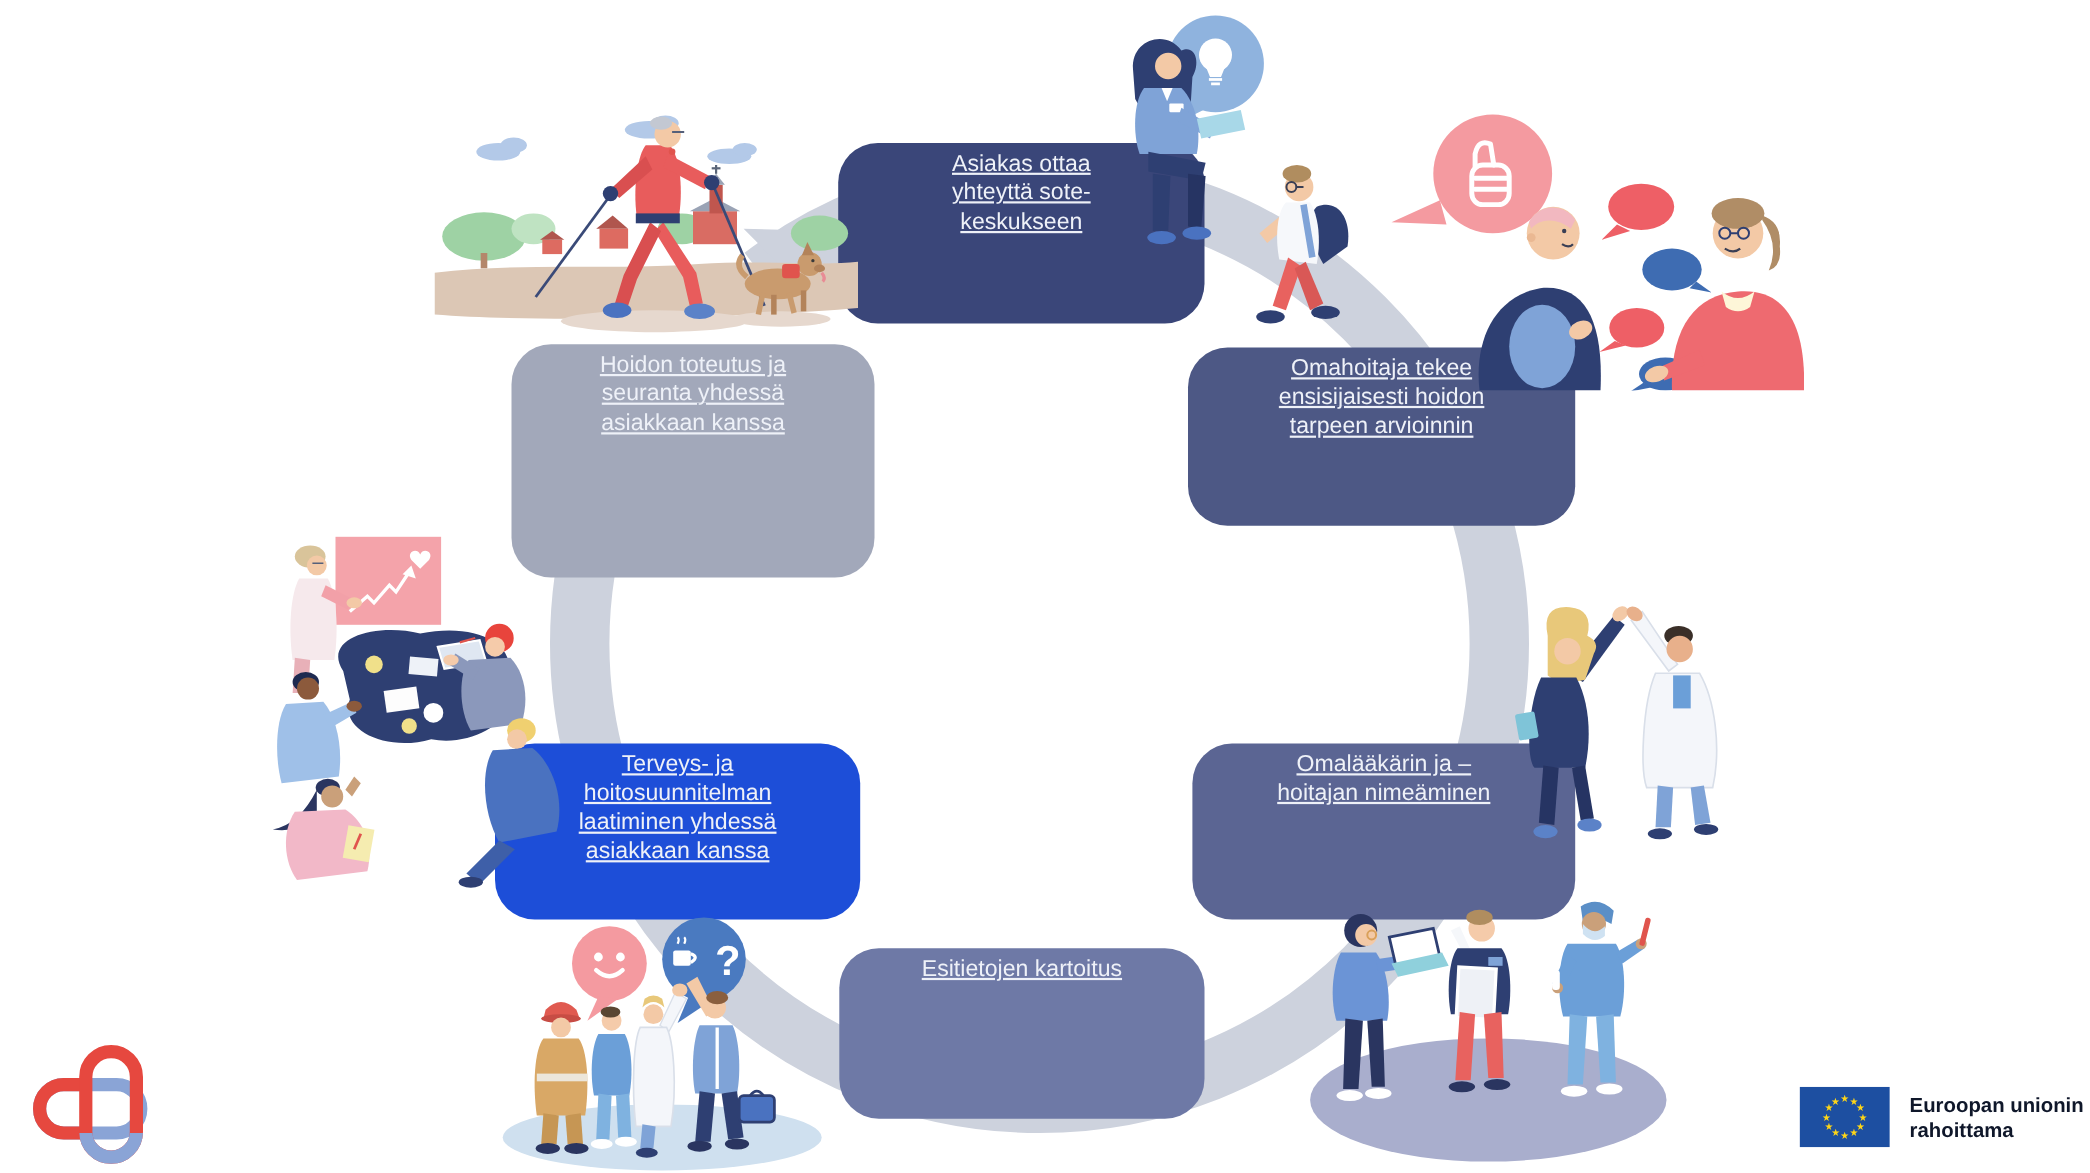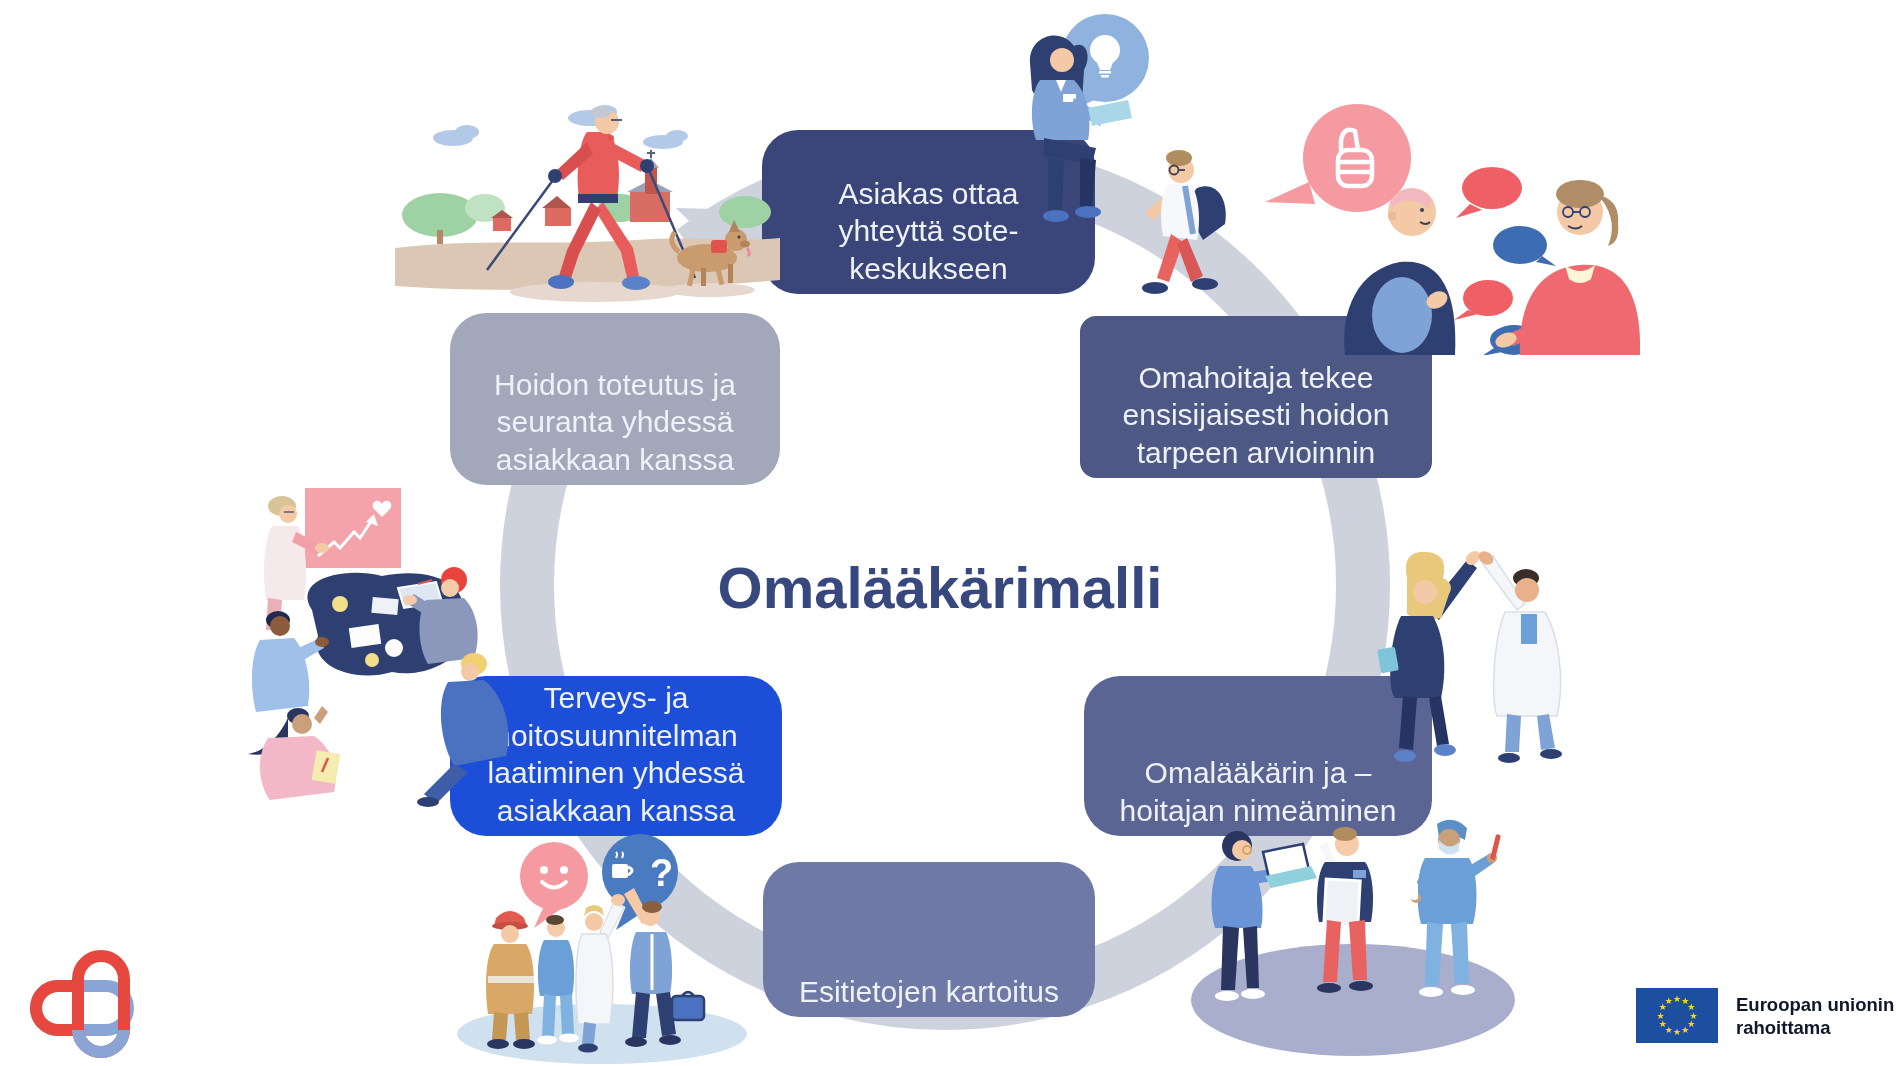--- a/index.html
+++ b/index.html
@@ -1,67 +1,66 @@
 <!DOCTYPE html>
 <html><head>
 <meta charset="utf-8">
 <style>
   html,body{margin:0;padding:0;background:#fff;}
   #slide{position:relative;width:1900px;height:1066px;background:#ffffff;overflow:hidden;
          font-family:"Liberation Sans",sans-serif;}
   #slide svg{display:block;}
-  .step-box{position:absolute;border-radius:36px;color:#eef1f8;display:flex;align-items:flex-end;
-            justify-content:center;text-align:center;font-size:30px;line-height:1.26;
-            white-space:pre-line;z-index:2;padding:6px 14px;box-sizing:border-box;}
+  .step-box{position:absolute;border-radius:36px;color:#eef1f8;display:flex;align-items:flex-start;
+            justify-content:center;text-align:center;font-size:21px;line-height:1.26;
+            white-space:pre-line;z-index:2;padding:6px 14px;box-sizing:border-box;text-decoration:underline;}
   .illu{position:absolute;z-index:3;}
   #diagram-title{position:absolute;left:590px;top:554px;width:700px;text-align:center;
                  font-weight:bold;font-size:58px;letter-spacing:0px;z-index:2;}
   #eu-block{position:absolute;left:1636px;top:988px;display:flex;align-items:center;z-index:3;}
   #eu-text{margin-left:18px;font-weight:bold;font-size:18.5px;line-height:23px;
            color:#0f172a;white-space:pre-line;}
   #org-logo{position:absolute;left:28px;top:938px;z-index:3;}
   #ring-svg{position:absolute;left:0;top:0;z-index:1;}
 </style>
 </head>
 <body>
 
 <div id="slide">
 
   <svg id="ring-svg" width="1900" height="1066" viewBox="0 0 1900 1066">
     <circle cx="945" cy="585" r="418" fill="none" stroke="#cdd2dd" stroke-width="54"></circle>
     <path d="M583,376 A418,418 0 0 1 693,251" fill="none" stroke="#ffffff" stroke-width="70"></path>
     <polygon points="756,210 723,283 708,240 676,208" fill="#cdd2dd"></polygon>
   </svg>
 
-  <div id="diagram-title" style="color: rgb(54, 72, 126);">Omalääkärimalli</div>
 
   <div class="step-box" style="left: 762px; top: 130px; width: 333px; height: 164px; background-color: rgb(58, 70, 121);">
     <span>Asiakas ottaa
 yhteyttä sote-
 keskukseen</span>
   </div>
-  <div class="step-box" style="left: 1080px; top: 316px; width: 352px; height: 162px; background-color: rgb(77, 88, 133); border-radius: 16px;">
+  <div class="step-box" style="left: 1080px; top: 316px; width: 352px; height: 162px; background-color: rgb(77, 88, 133);">
     <span>Omahoitaja tekee
 ensisijaisesti hoidon
 tarpeen arvioinnin</span>
   </div>
   <div class="step-box" style="left: 1084px; top: 676px; width: 348px; height: 160px; background-color: rgb(91, 101, 147);">
     <span>Omalääkärin ja –
 hoitajan nimeäminen</span>
   </div>
   <div class="step-box" style="left: 763px; top: 862px; width: 332px; height: 155px; background-color: rgb(110, 121, 166);">
     <span>Esitietojen kartoitus</span>
   </div>
   <div class="step-box" style="left: 450px; top: 676px; width: 332px; height: 160px; background-color: #1d4ed8;">
     <span>Terveys- ja
 hoitosuunnitelman
 laatiminen yhdessä
 asiakkaan kanssa</span>
   </div>
-  <div class="step-box" style="left: 450px; top: 313px; width: 330px; height: 172px; background-color: rgb(162, 168, 186);">
+  <div class="step-box" style="left: 465px; top: 313px; width: 330px; height: 212px; background-color: rgb(162, 168, 186);">
     <span>Hoidon toteutus ja
 seuranta yhdessä
 asiakkaan kanssa</span>
   </div>
 
   <svg class="illu" style="left:395px;top:80px;" width="385" height="240" viewBox="0 0 385 240">
     <g fill="#b3c9e8">
       <ellipse cx="58" cy="58" rx="20" ry="8"></ellipse>
         <ellipse cx="72" cy="52" rx="12" ry="7"></ellipse>
       <ellipse cx="195" cy="38" rx="22" ry="8"></ellipse>

